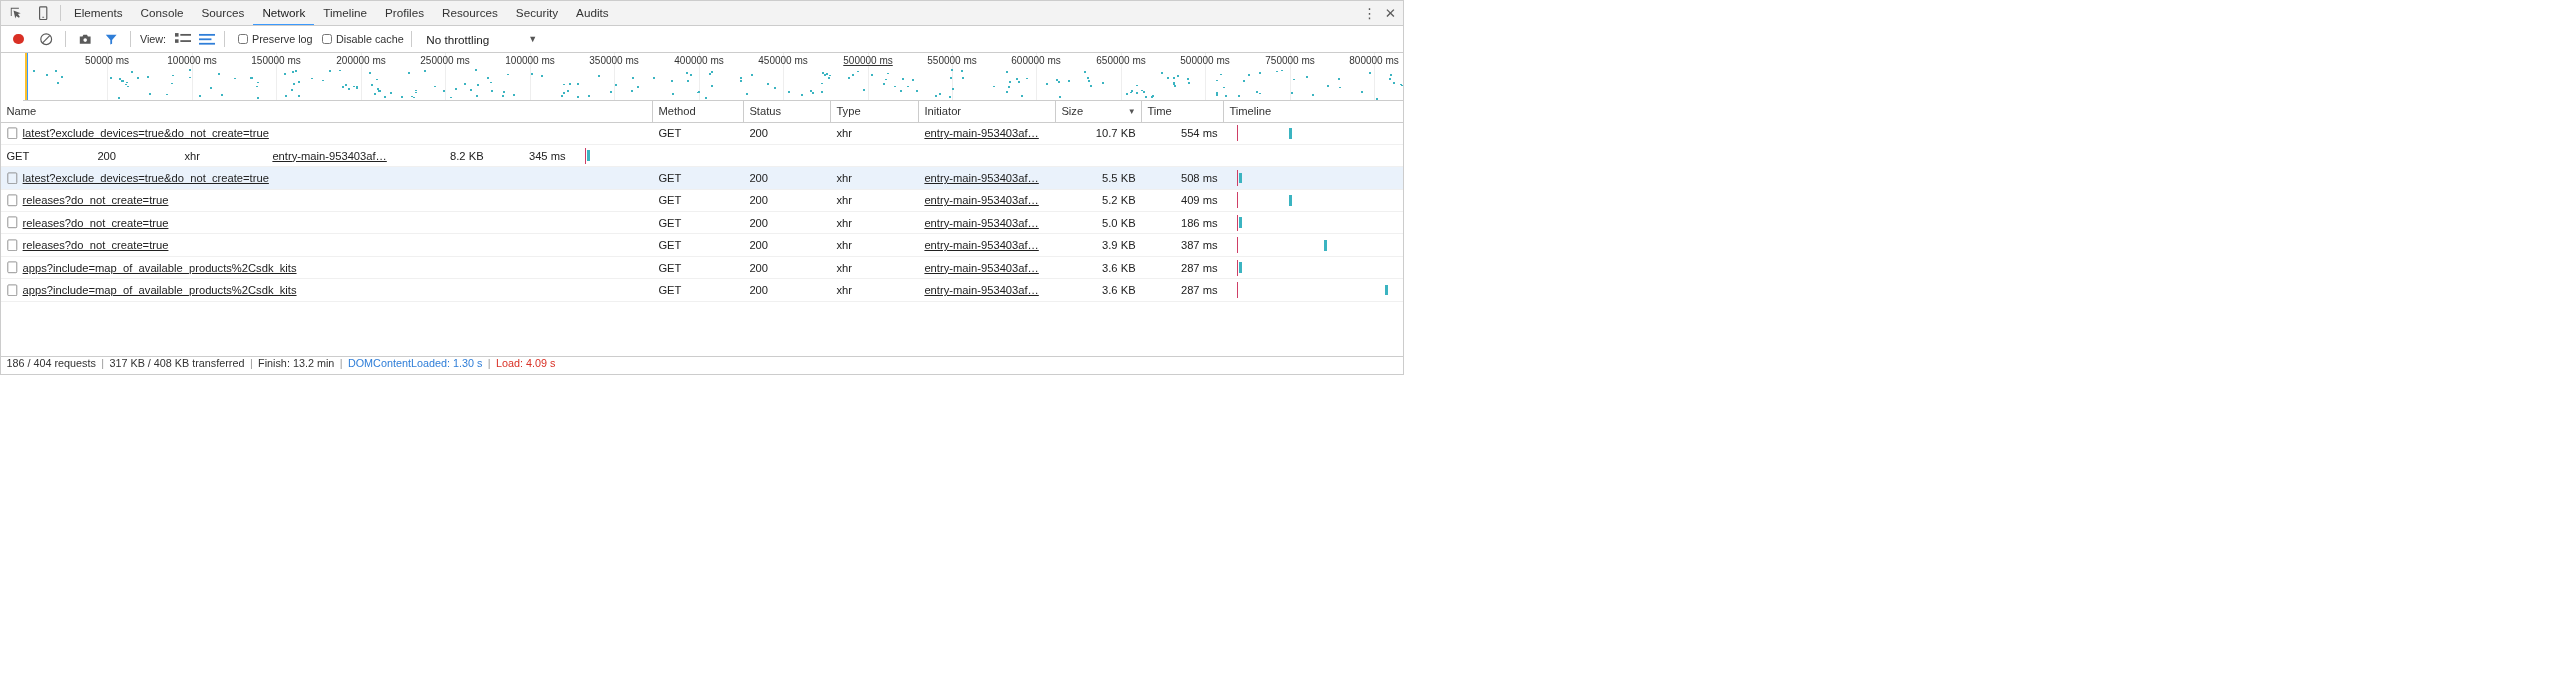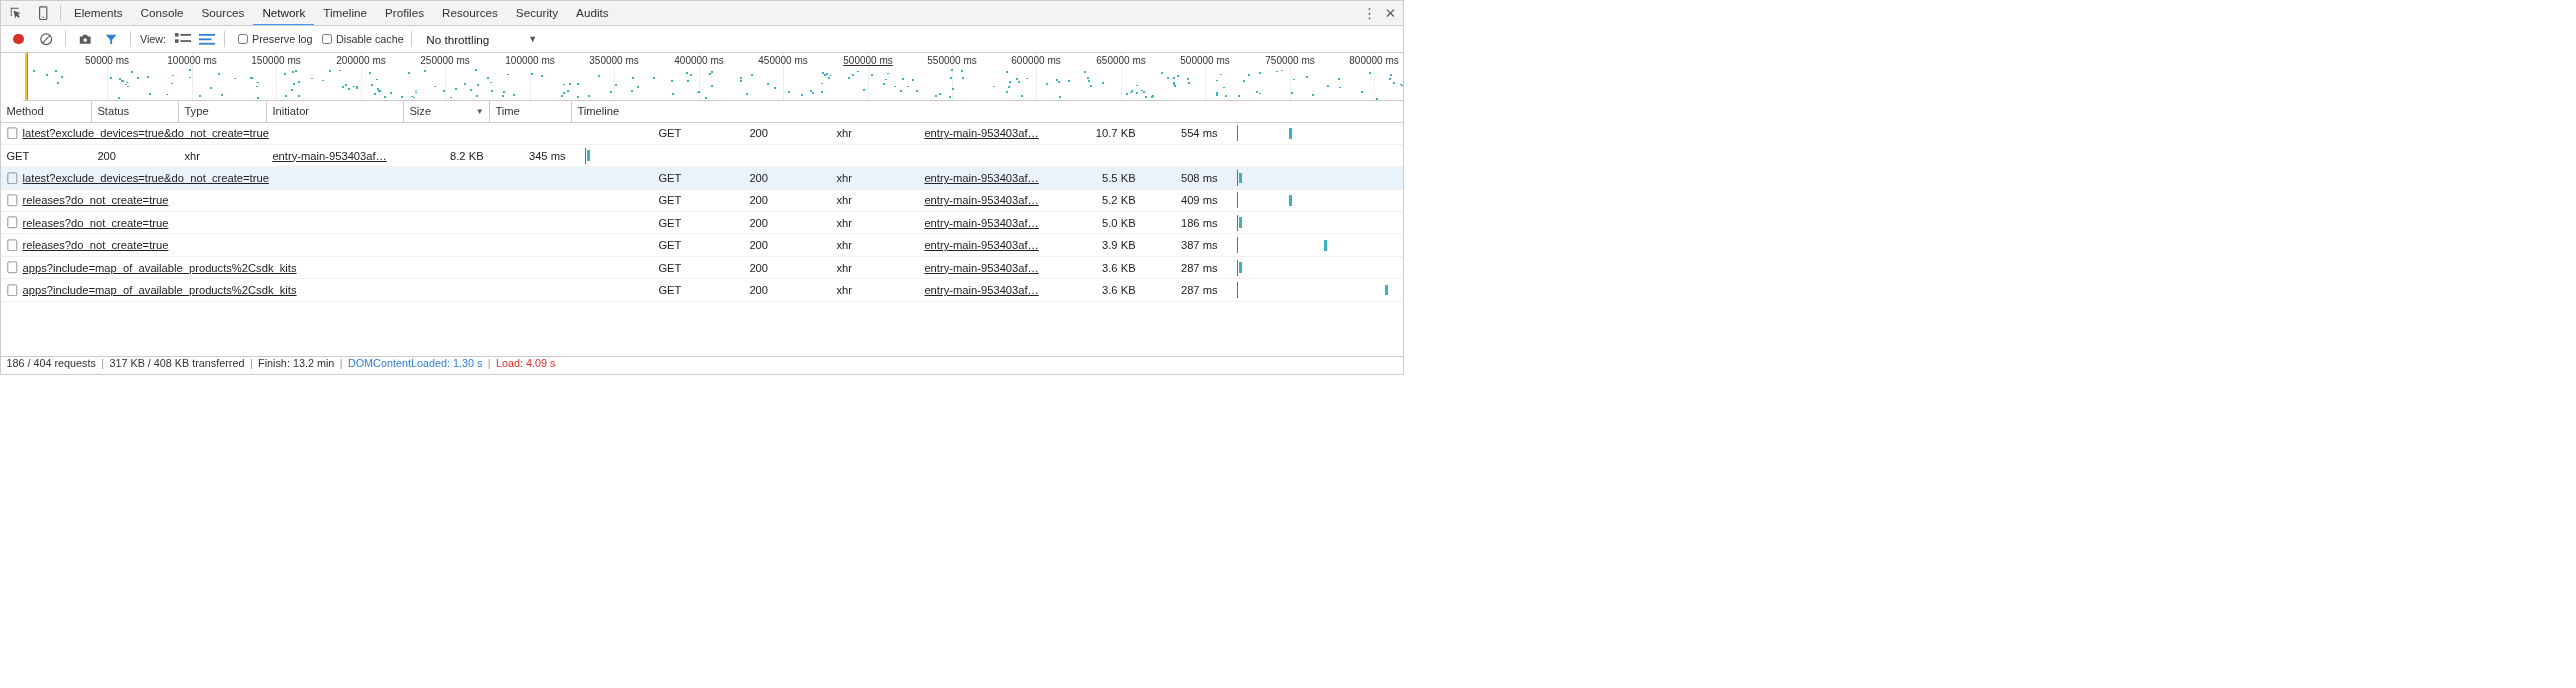--- a/index.html
+++ b/index.html
@@ -436,20 +436,21 @@
         <div class="spark" style="left: 124px; top: 6.8px;"></div>
         <div class="spark" style="left: 484px; top: 4.7px;"></div>
         <div class="spark" style="left: 1202px; top: 26px;"></div>
         <div class="spark" style="left: 805px; top: 8.3px;"></div>
         <div class="spark" style="left: 544px; top: 21px;"></div>
       </div>
   </div>
 
   <div class="table-wrap">
     <div class="thead">
+      <div class="th c-name">Name</div>
       <div class="th c-method">Method</div>
       <div class="th c-status">Status</div>
       <div class="th c-type">Type</div>
       <div class="th c-init">Initiator</div>
       <div class="th c-size">
           <span>Size</span>
           <span class="sort">▼</span>
         </div>
       <div class="th c-time">Time</div>
       <div class="th c-tl" style="border-right:none">Timeline</div>

